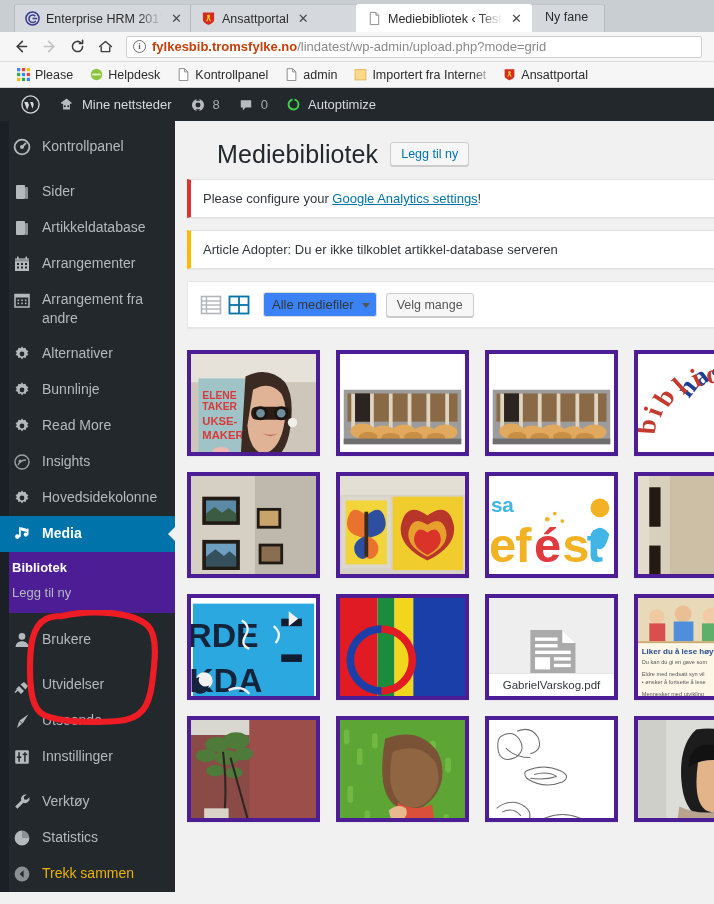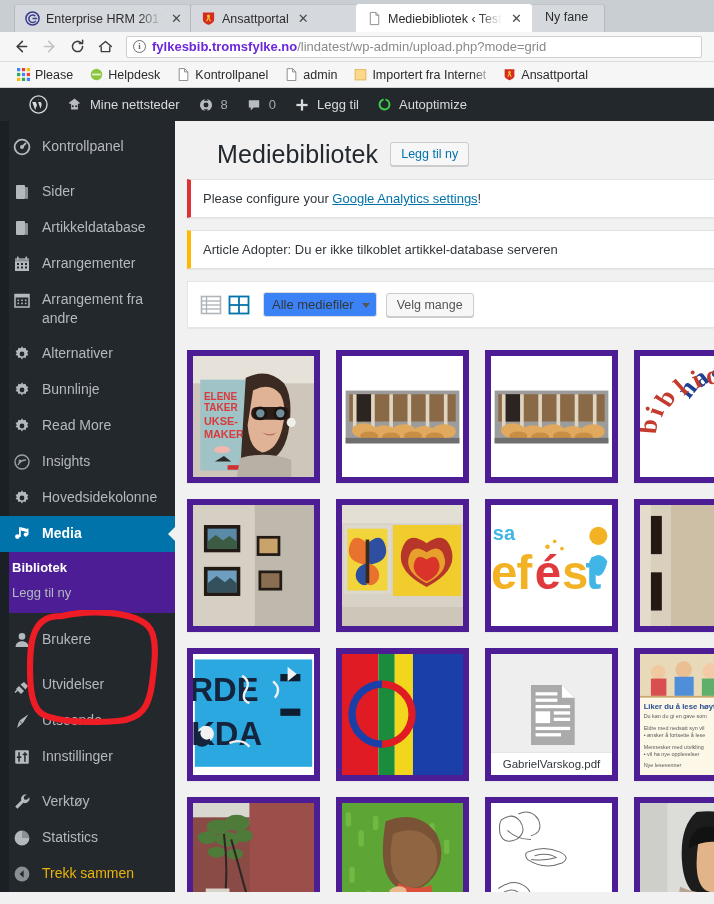--- a/index.html
+++ b/index.html
@@ -94,21 +94,21 @@
     overflow: hidden;
     white-space: nowrap;
   }
   .omnibox .info-icon {
     width: 13px; height: 13px; flex: 0 0 13px;
     border: 1.3px solid #6b6b6b; border-radius: 50%;
     color: #6b6b6b; font-size: 9px; line-height: 11px;
     text-align: center; margin-right: 6px; font-family: "Liberation Serif", serif;
     font-weight: bold;
   }
-  .url-host { color: #6d28d9; font-weight: 600; }
+  .url-host { color: #c2410c; font-weight: 600; }
   .url-path { color: #8a8a8a; }
 
   .bookmarks-bar {
     height: 26px;
     background: #f6f6f6;
     border-bottom: 1px solid #d4d4d4;
     display: flex;
     align-items: center;
     padding: 0 10px;
     gap: 3px;
@@ -124,21 +124,21 @@
               mask-image: linear-gradient(to right,#000 86%,transparent 100%); }
 
   
   .wp-adminbar {
     height: 33px;
     background: #23282d;
     display: flex;
     align-items: center;
     color: #d8dadc;
     font-size: 13px;
-    padding-left: 20px;
+    padding-left: 12px;
     gap: 0px;
   }
   .ab-item {
     display: flex; align-items: center; gap: 7px;
     padding: 0 9px; height: 33px; cursor: pointer; white-space: nowrap;
   }
   .ab-item .ab-ico { display:block; }
   .ab-count { color: #a7aaad; }
 
   
@@ -273,23 +273,23 @@
 
   
   .media-grid {
     display: grid;
     grid-template-columns: repeat(4, 133px);
     gap: 16px 16px;
     margin: 22px 0 0 -6px;
     width: 600px;
   }
   .media-tile {
-    width: 133px; height: 133px;
+    width: 133px; height: 106px;
     background: #fff;
-    border: 6px solid #4c1d95;
+    border: 4px solid #4c1d95;
     box-shadow: 0 1px 1px rgba(0,0,0,.04);
     overflow: hidden;
     position: relative;
     cursor: pointer;
   }
   .media-tile .thumb { position:absolute; inset:0; display:block; }
   .doc-filename {
     position: absolute;
     left: 0; right: 0; bottom: 0;
     background: #fff;
@@ -449,27 +449,20 @@
         <path d="M10 1.2 L13 4.6 H7z" fill="#23282d"></path>
         <path d="M10 18.8 L7 15.4 H13z" fill="#23282d"></path>
       </svg>
       <span class="ab-count">8</span>
     </div>
     <div class="ab-item">
       <svg class="ab-ico" width="16" height="16" viewBox="0 0 20 20">
         <path d="M3.5 4h13v9h-7l-3.5 4v-4h-2.5z" fill="#b8bcc0"></path>
       </svg>
       <span class="ab-count">0</span>
-    </div>
-    <div class="ab-item">
-      <svg class="ab-ico" width="16" height="16" viewBox="0 0 20 20">
-        <rect x="8.6" y="3" width="2.8" height="14" fill="#d8dadc"></rect>
-        <rect x="3" y="8.6" width="14" height="2.8" fill="#d8dadc"></rect>
-      </svg>
-      <span>Legg til</span>
     </div>
     <div class="ab-item">
       <svg class="ab-ico" width="15" height="15" viewBox="0 0 20 20">
         <circle cx="10" cy="10" r="6.6" fill="none" stroke="#3fd04a" stroke-width="2.6"></circle>
         <rect x="8.8" y="1.5" width="2.5" height="5" fill="#23282d"></rect>
       </svg>
       <span>Autoptimize</span>
     </div>
   </div>
 

